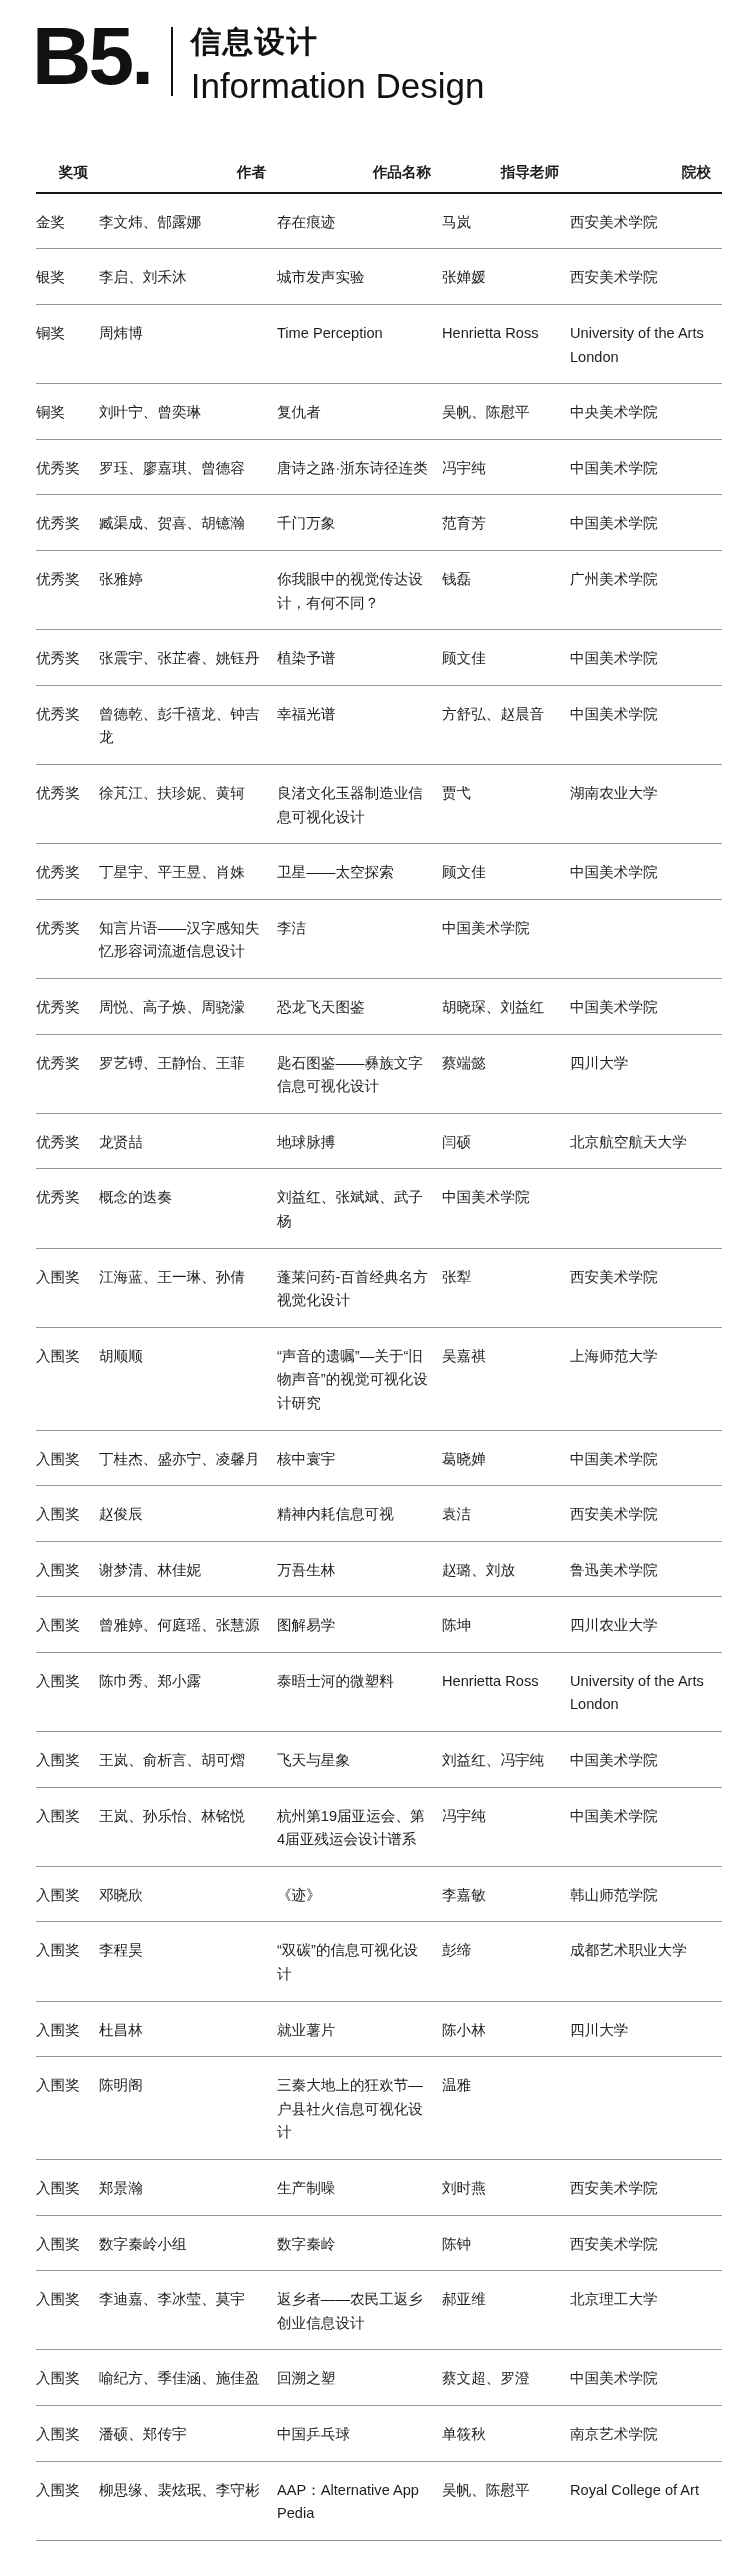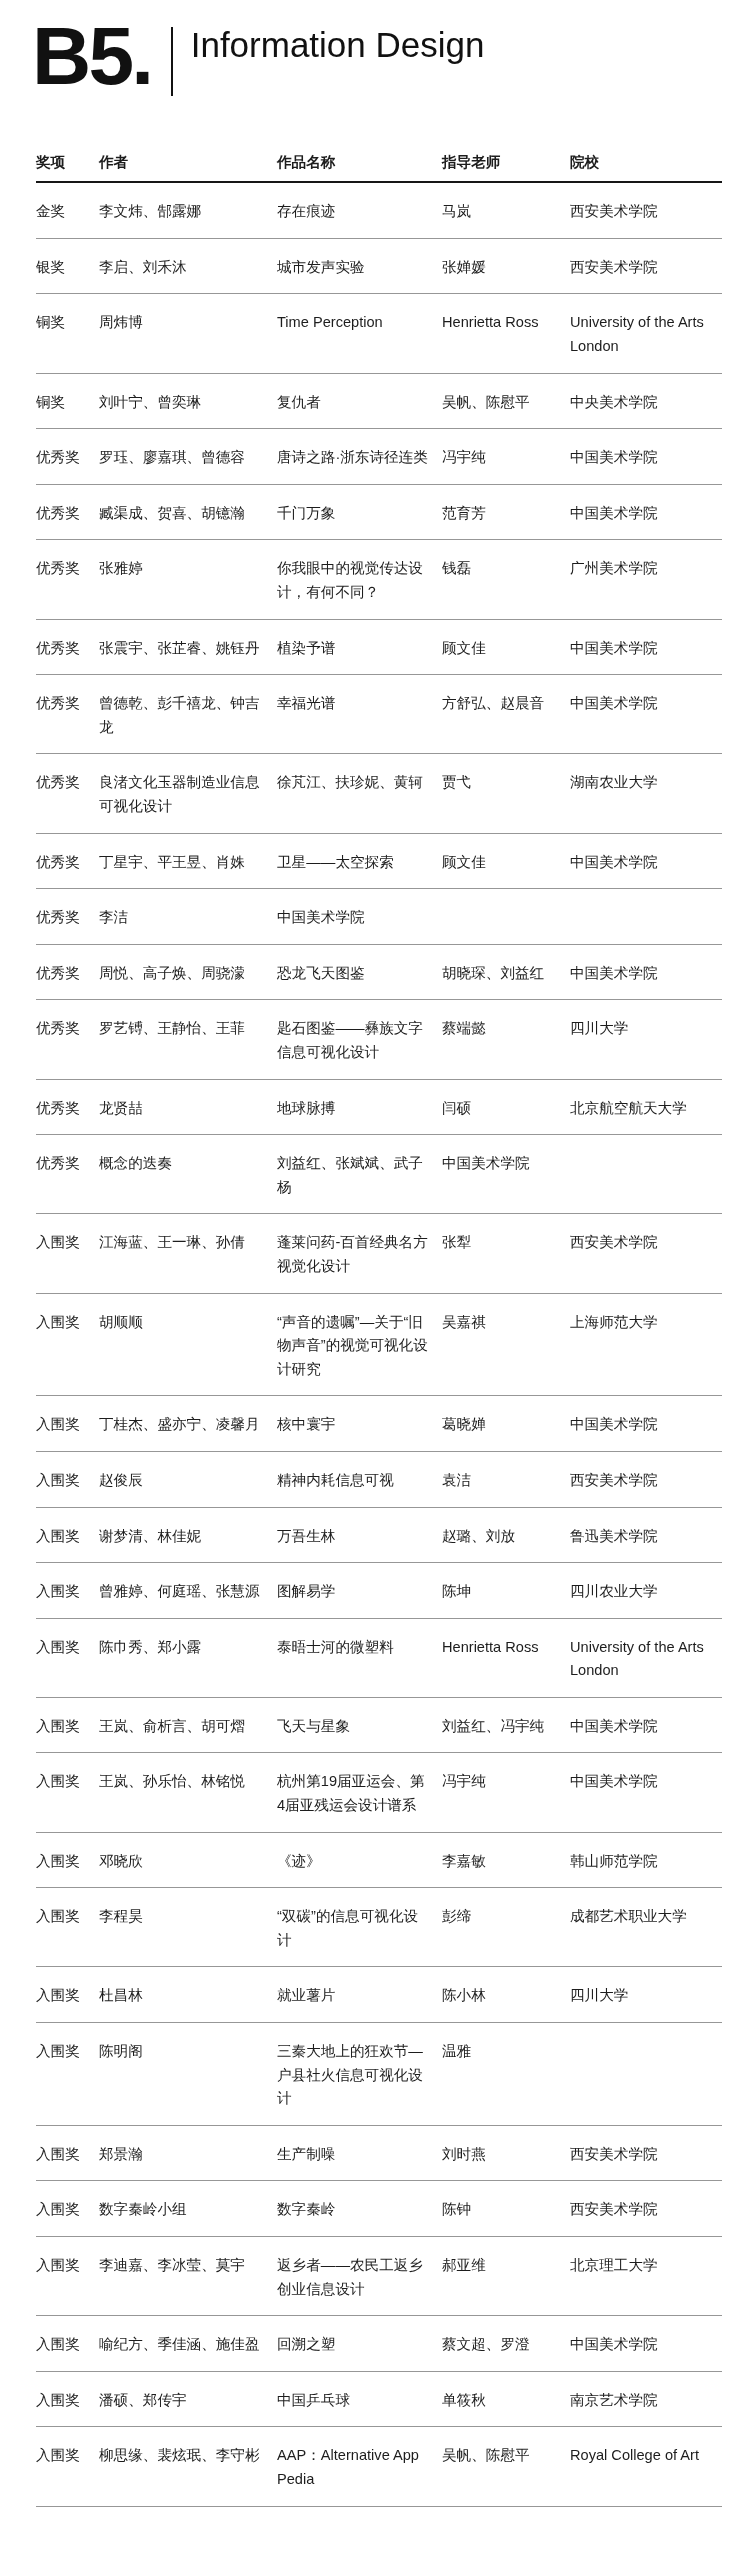--- a/index.html
+++ b/index.html
@@ -38,31 +38,32 @@
     display:grid;
     grid-template-columns:63px 178px 165px 128px 152px;
     padding:17px 0 14px 0;
     border-bottom:1.4px solid #979797;
   }
   .cell {
     font-size:14.6px; line-height:23.6px;
     padding-right:11px;
     overflow-wrap:break-word;
   }
-  .thead .cell { line-height:16.7px; }
+  .thead .cell { line-height:16.7px;text-align:right; }
 </style>
 </head>
 <body>
 
 <div class="page">
 
   <div class="brand">
     <div class="brand-code">B5.</div>
     <div class="brand-divider"></div>
     <div class="titles">
+      <div class="title-cn">信息设计</div>
       <div class="title-en">Information Design</div>
     </div>
   </div>
 
   <div class="table">
     <div class="thead">
       <div class="cell">奖项</div>
       <div class="cell">作者</div>
       <div class="cell">作品名称</div>
       <div class="cell">指导老师</div>
@@ -127,34 +128,35 @@
   </div>
         <div class="row">
     <div class="cell c-award">优秀奖</div>
     <div class="cell c-author">曾德乾、彭千禧龙、钟吉龙</div>
     <div class="cell c-work">幸福光谱</div>
     <div class="cell c-advisor">方舒弘、赵晨音</div>
     <div class="cell c-school">中国美术学院</div>
   </div>
         <div class="row">
     <div class="cell c-award">优秀奖</div>
+    <div class="cell c-author">徐芃江、扶珍妮、黄轲</div>
     <div class="cell c-work">良渚文化玉器制造业信息可视化设计</div>
-    <div class="cell c-author">徐芃江、扶珍妮、黄轲</div>
     <div class="cell c-advisor">贾弋</div>
     <div class="cell c-school">湖南农业大学</div>
   </div>
         <div class="row">
     <div class="cell c-award">优秀奖</div>
     <div class="cell c-author">丁星宇、平王昱、肖姝</div>
     <div class="cell c-work">卫星——太空探索</div>
     <div class="cell c-advisor">顾文佳</div>
     <div class="cell c-school">中国美术学院</div>
   </div>
         <div class="row">
     <div class="cell c-award">优秀奖</div>
+    <div class="cell c-work">知言片语——汉字感知失忆形容词流逝信息设计</div>
     <div class="cell c-advisor">李洁</div>
     <div class="cell c-school">中国美术学院</div>
   </div>
         <div class="row">
     <div class="cell c-award">优秀奖</div>
     <div class="cell c-author">周悦、高子焕、周骁濛</div>
     <div class="cell c-work">恐龙飞天图鉴</div>
     <div class="cell c-advisor">胡晓琛、刘益红</div>
     <div class="cell c-school">中国美术学院</div>
   </div>

